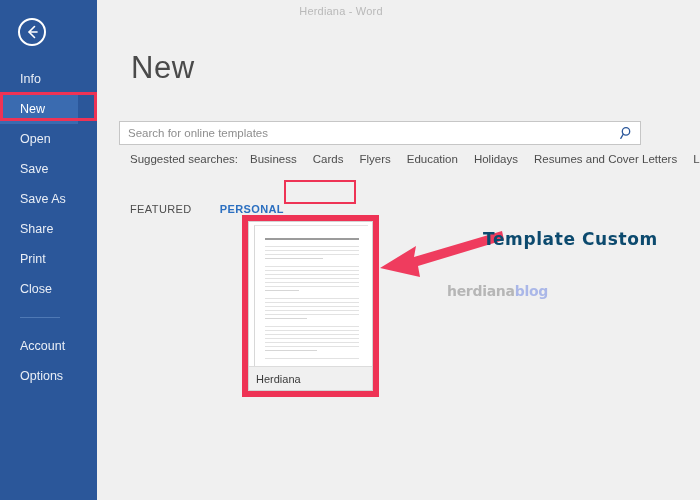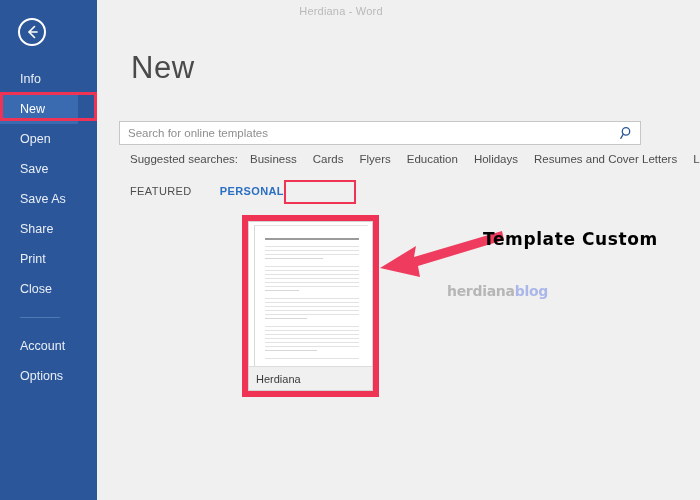--- a/index.html
+++ b/index.html
@@ -137,21 +137,21 @@
   #suggested .sug-link {
     color: #4d4d4d;
     text-decoration: none;
     margin-right: 16px;
     cursor: pointer;
   }
 
   
   #tabs {
     position: absolute;
-    left: 33px; top: 185px;
+    left: 33px; top: 203px;
     height: 16px;
     white-space: nowrap;
   }
   .tab {
     display: inline-block;
     font-size: 11px;
     letter-spacing: .4px;
     color: #4d4d4d;
     margin-right: 28px;
     cursor: pointer;
@@ -224,21 +224,21 @@
     left: 283px; top: 225px;
     width: 125px; height: 60px;
     z-index: 8;
     pointer-events: none;
   }
   #annotation-text {
     position: absolute;
     left: 386px; top: 229px;
     font-size: 17px;
     font-weight: bold;
-    color: #000000;
+    color: #0c4a6e;
     letter-spacing: .6px;
     font-family: "DejaVu Sans", sans-serif;
     z-index: 8;
     text-align: center;
   }
   #watermark {
     position: absolute;
     left: 350px; top: 283px;
     font-size: 14px;
     font-weight: bold;

